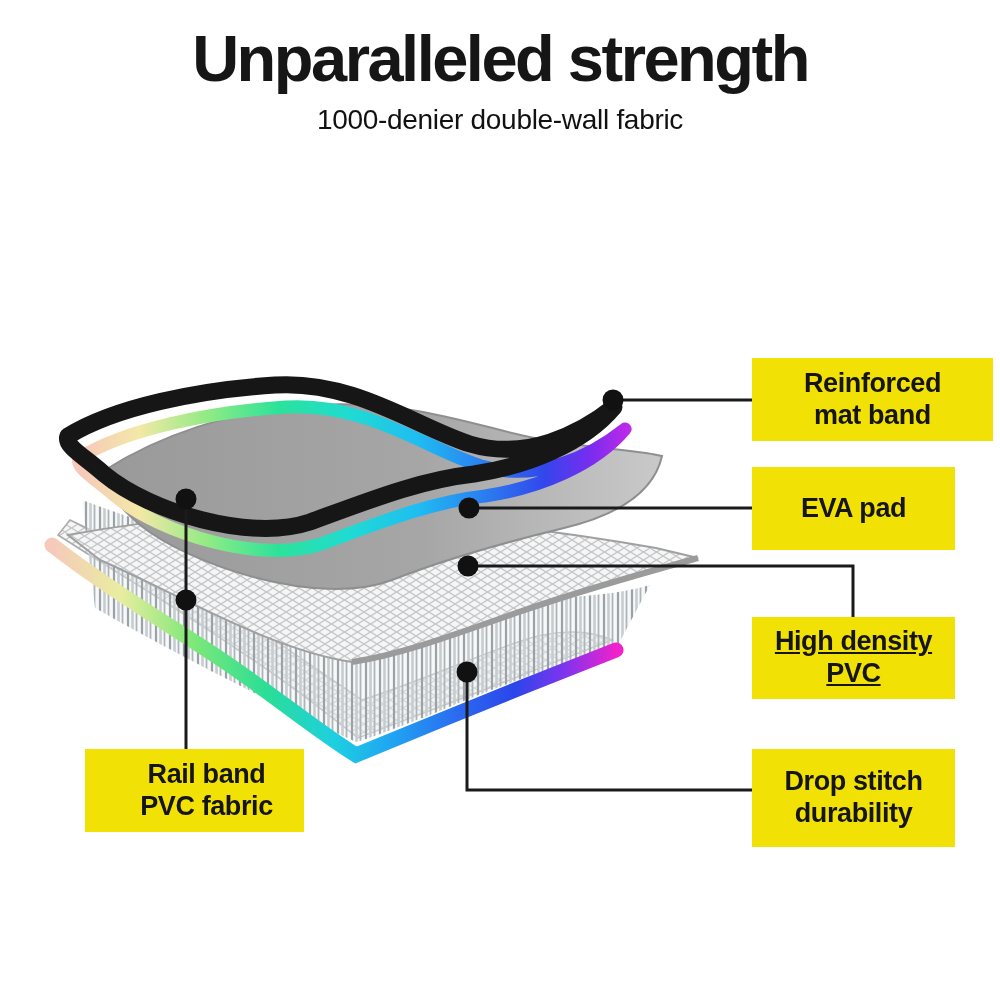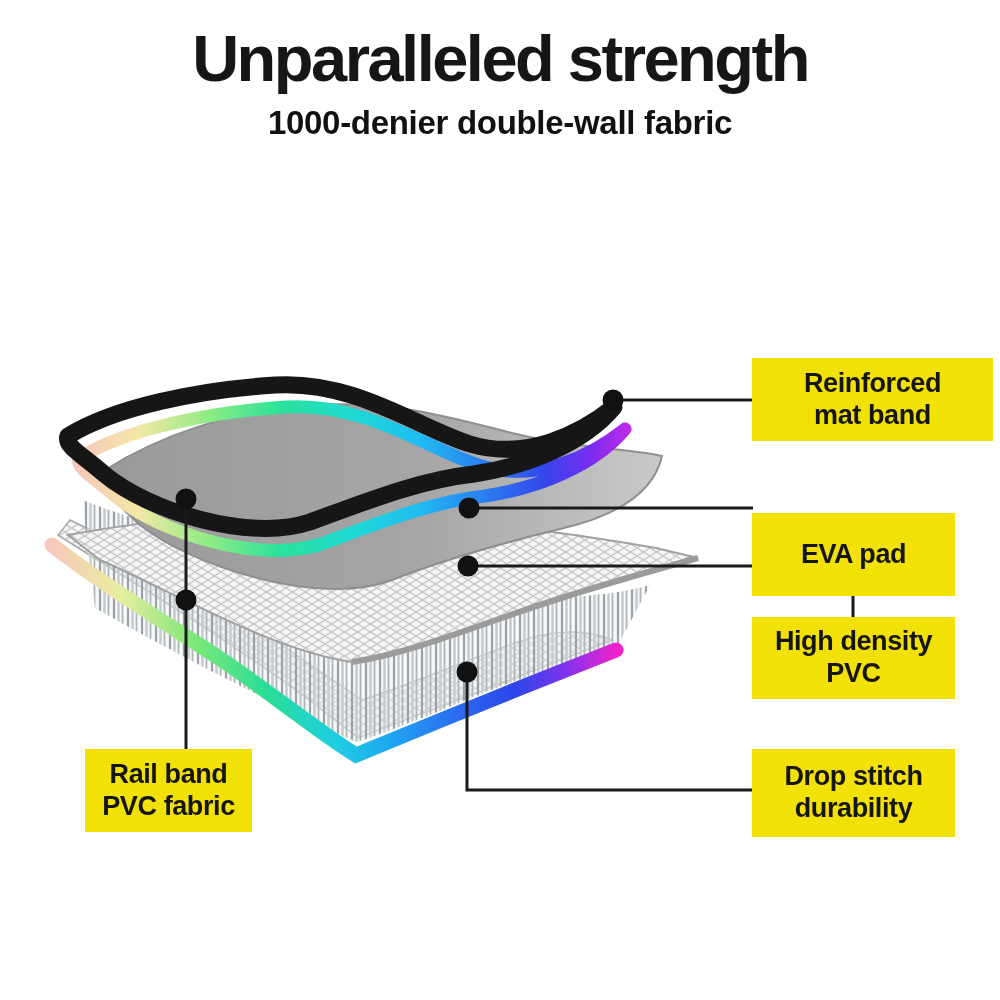--- a/index.html
+++ b/index.html
@@ -4,35 +4,35 @@
 <style>
   html,body{margin:0;padding:0;background:#ffffff;}
   body{width:1000px;height:1000px;position:relative;overflow:hidden;
        font-family:"Liberation Sans", sans-serif;}
 
   .stage{position:absolute;inset:0;border-radius:9px;}
 
   
   .heading{position:absolute;top:26px;left:0;width:1000px;text-align:center;color:#161616;}
   .title-line{font-size:65px;font-weight:bold;letter-spacing:-2.5px;line-height:1.02;}
-  .subtitle{margin-top:12px;font-size:33px;font-weight:700;letter-spacing:-0.3px;color:#111;}
+  .subtitle{margin-top:12px;font-size:28px;font-weight:400;letter-spacing:-0.3px;color:#111;}
 
   
   svg.diagram{position:absolute;left:0;top:0;width:1000px;height:1000px;}
 
   
   .label-box{position:absolute;background:#f2e104;color:#151515;
      display:flex;flex-direction:column;justify-content:center;align-items:center;
      font-size:27px;font-weight:bold;letter-spacing:-0.4px;line-height:1.17;text-align:center;}
   .label-box span:empty{display:none;}
   #label-reinforced{left:752px;top:358px;width:241px;height:83px;}
-  #label-eva       {left:752px;top:467px;width:203px;height:83px;margin-top:46px;}
-  #label-high      {left:752px;top:617px;width:203px;height:82px;}
-  #label-drop      {left:752px;top:749px;width:203px;height:88px;}
-  #label-rail      {left:85px; top:749px;width:167px;height:83px;}
+  #label-eva       {left:752px;top:467px;width:203px;height:83px;}
+  #label-high      {left:752px;top:617px;width:203px;height:82px;text-decoration:underline;}
+  #label-drop      {left:752px;top:749px;width:203px;height:98px;}
+  #label-rail      {left:85px; top:749px;width:195px;height:83px;padding-left:24px;}
 </style>
 </head>
 <body>
 
 <div class="stage">
 
   <div class="heading">
     <div class="title-line">Unparalleled strength</div>
     <div class="subtitle">1000-denier double-wall fabric</div>
   </div>

